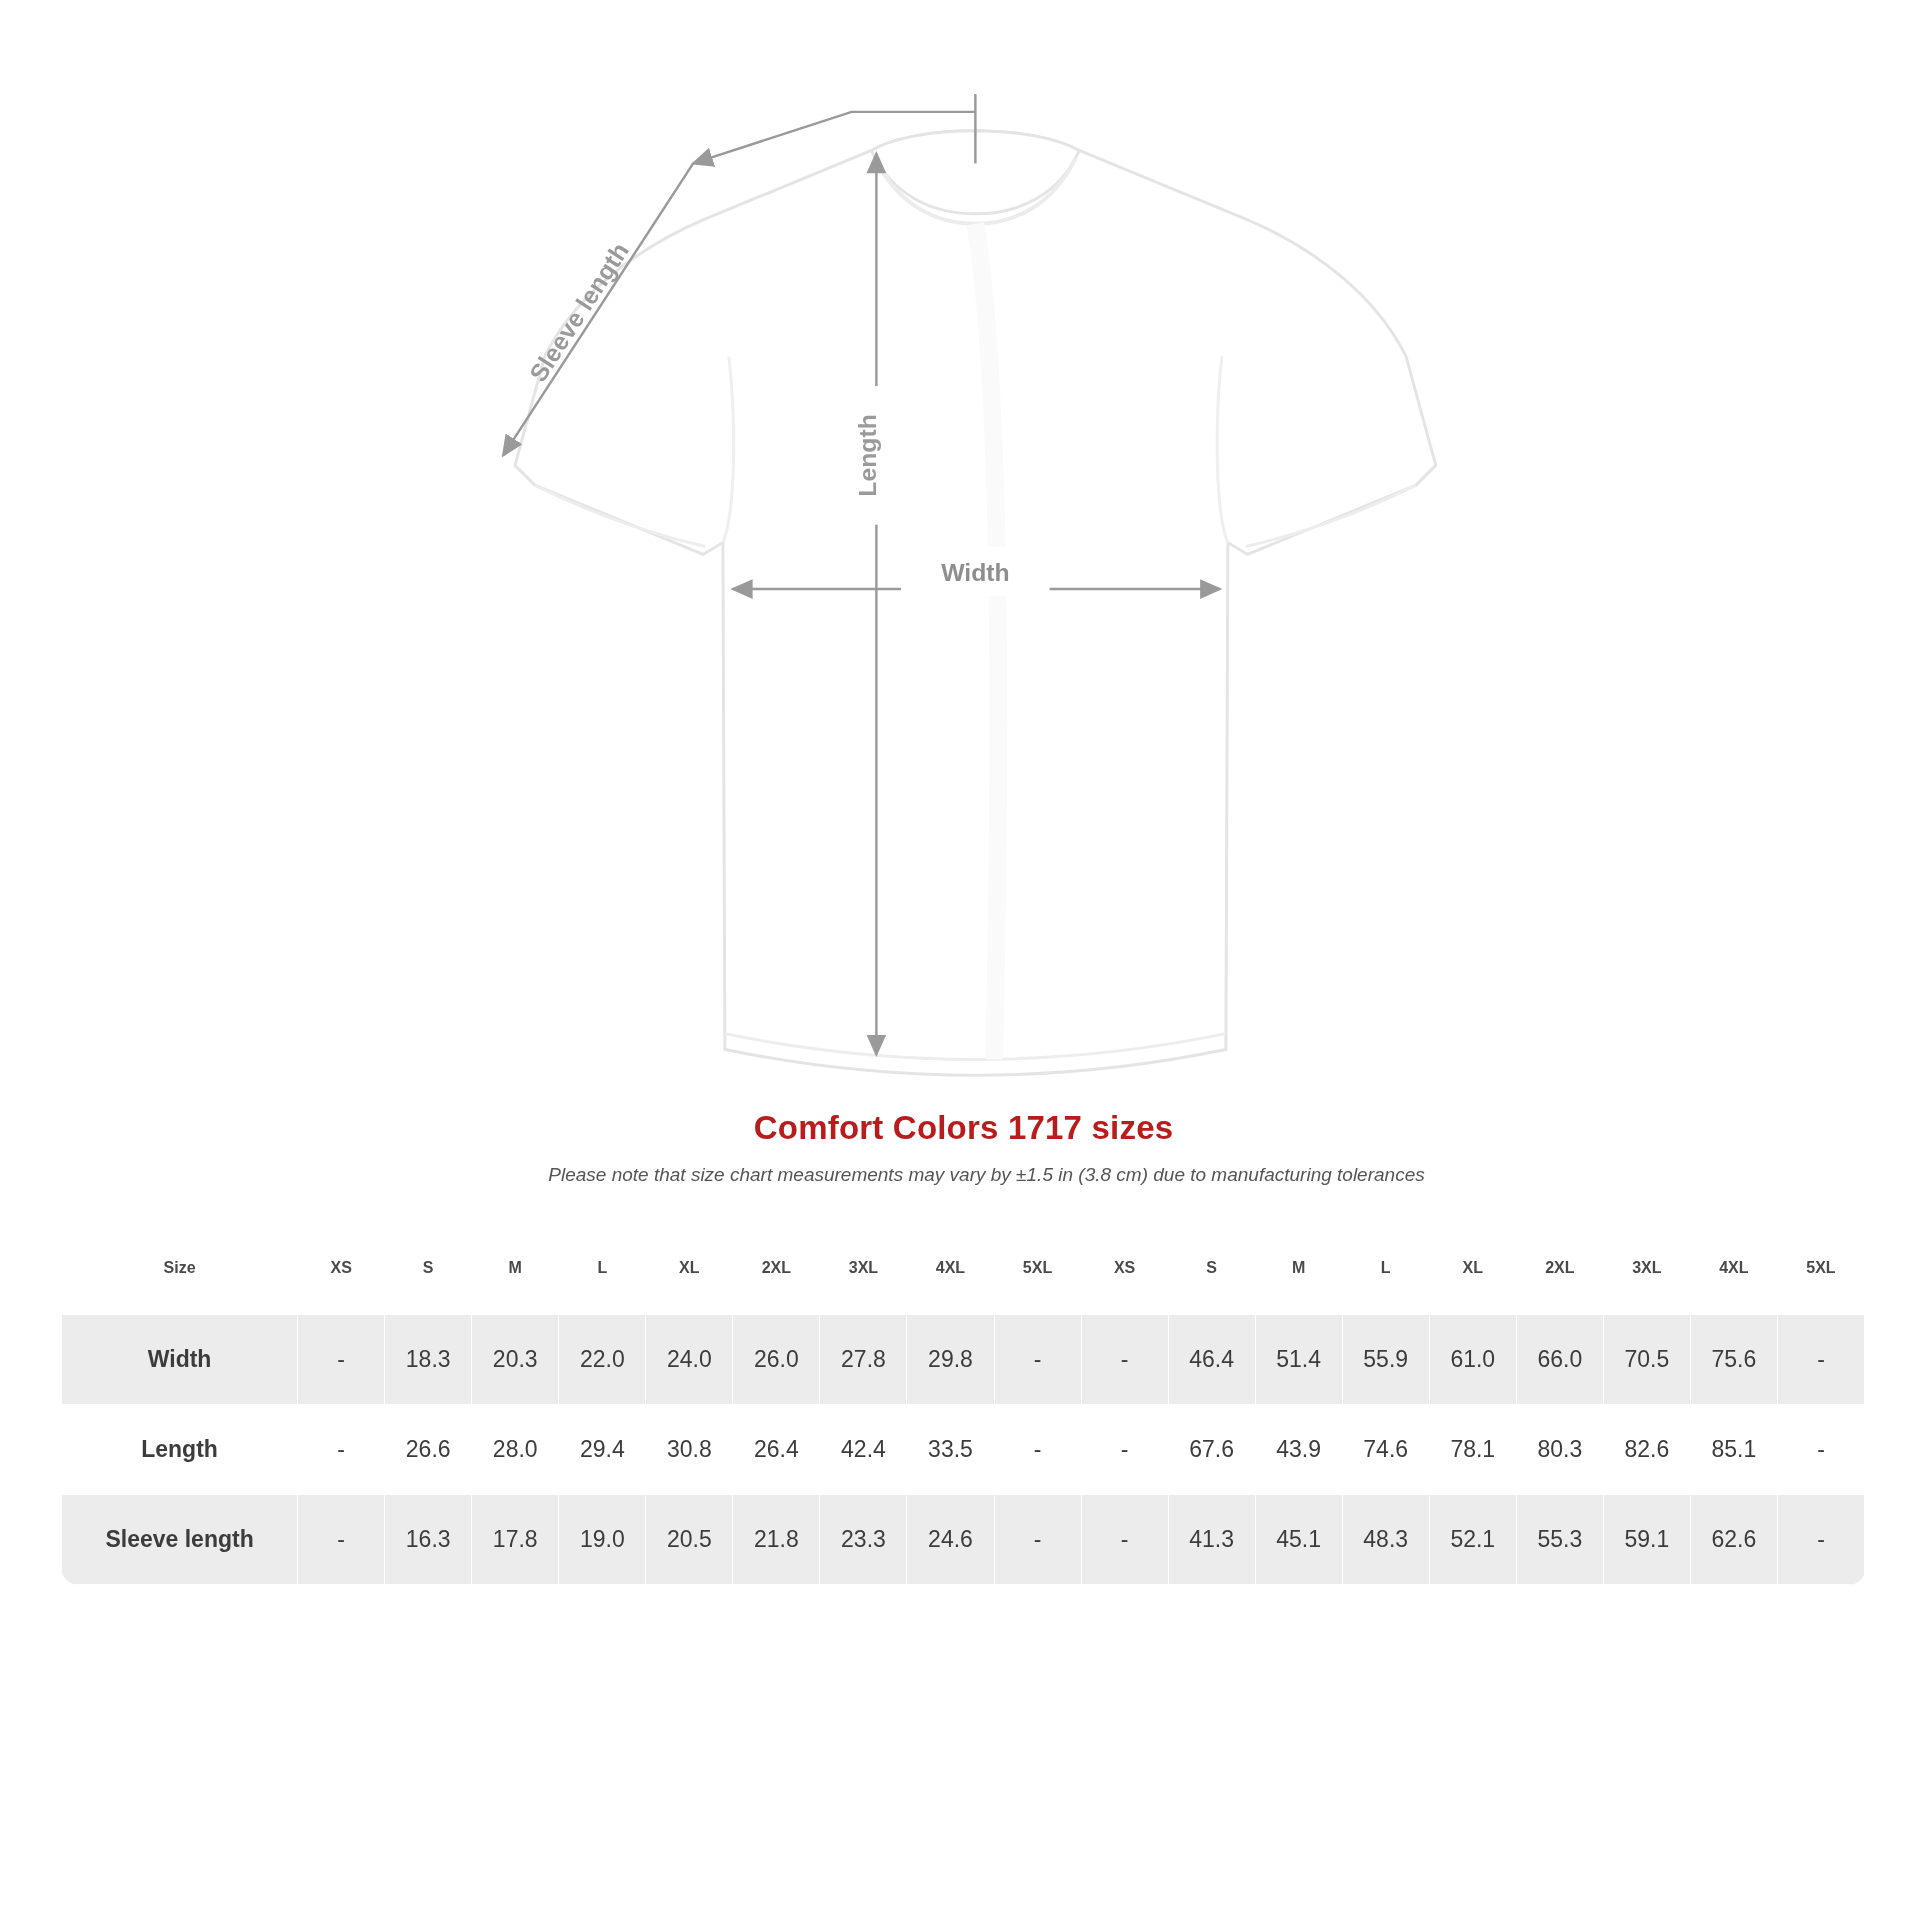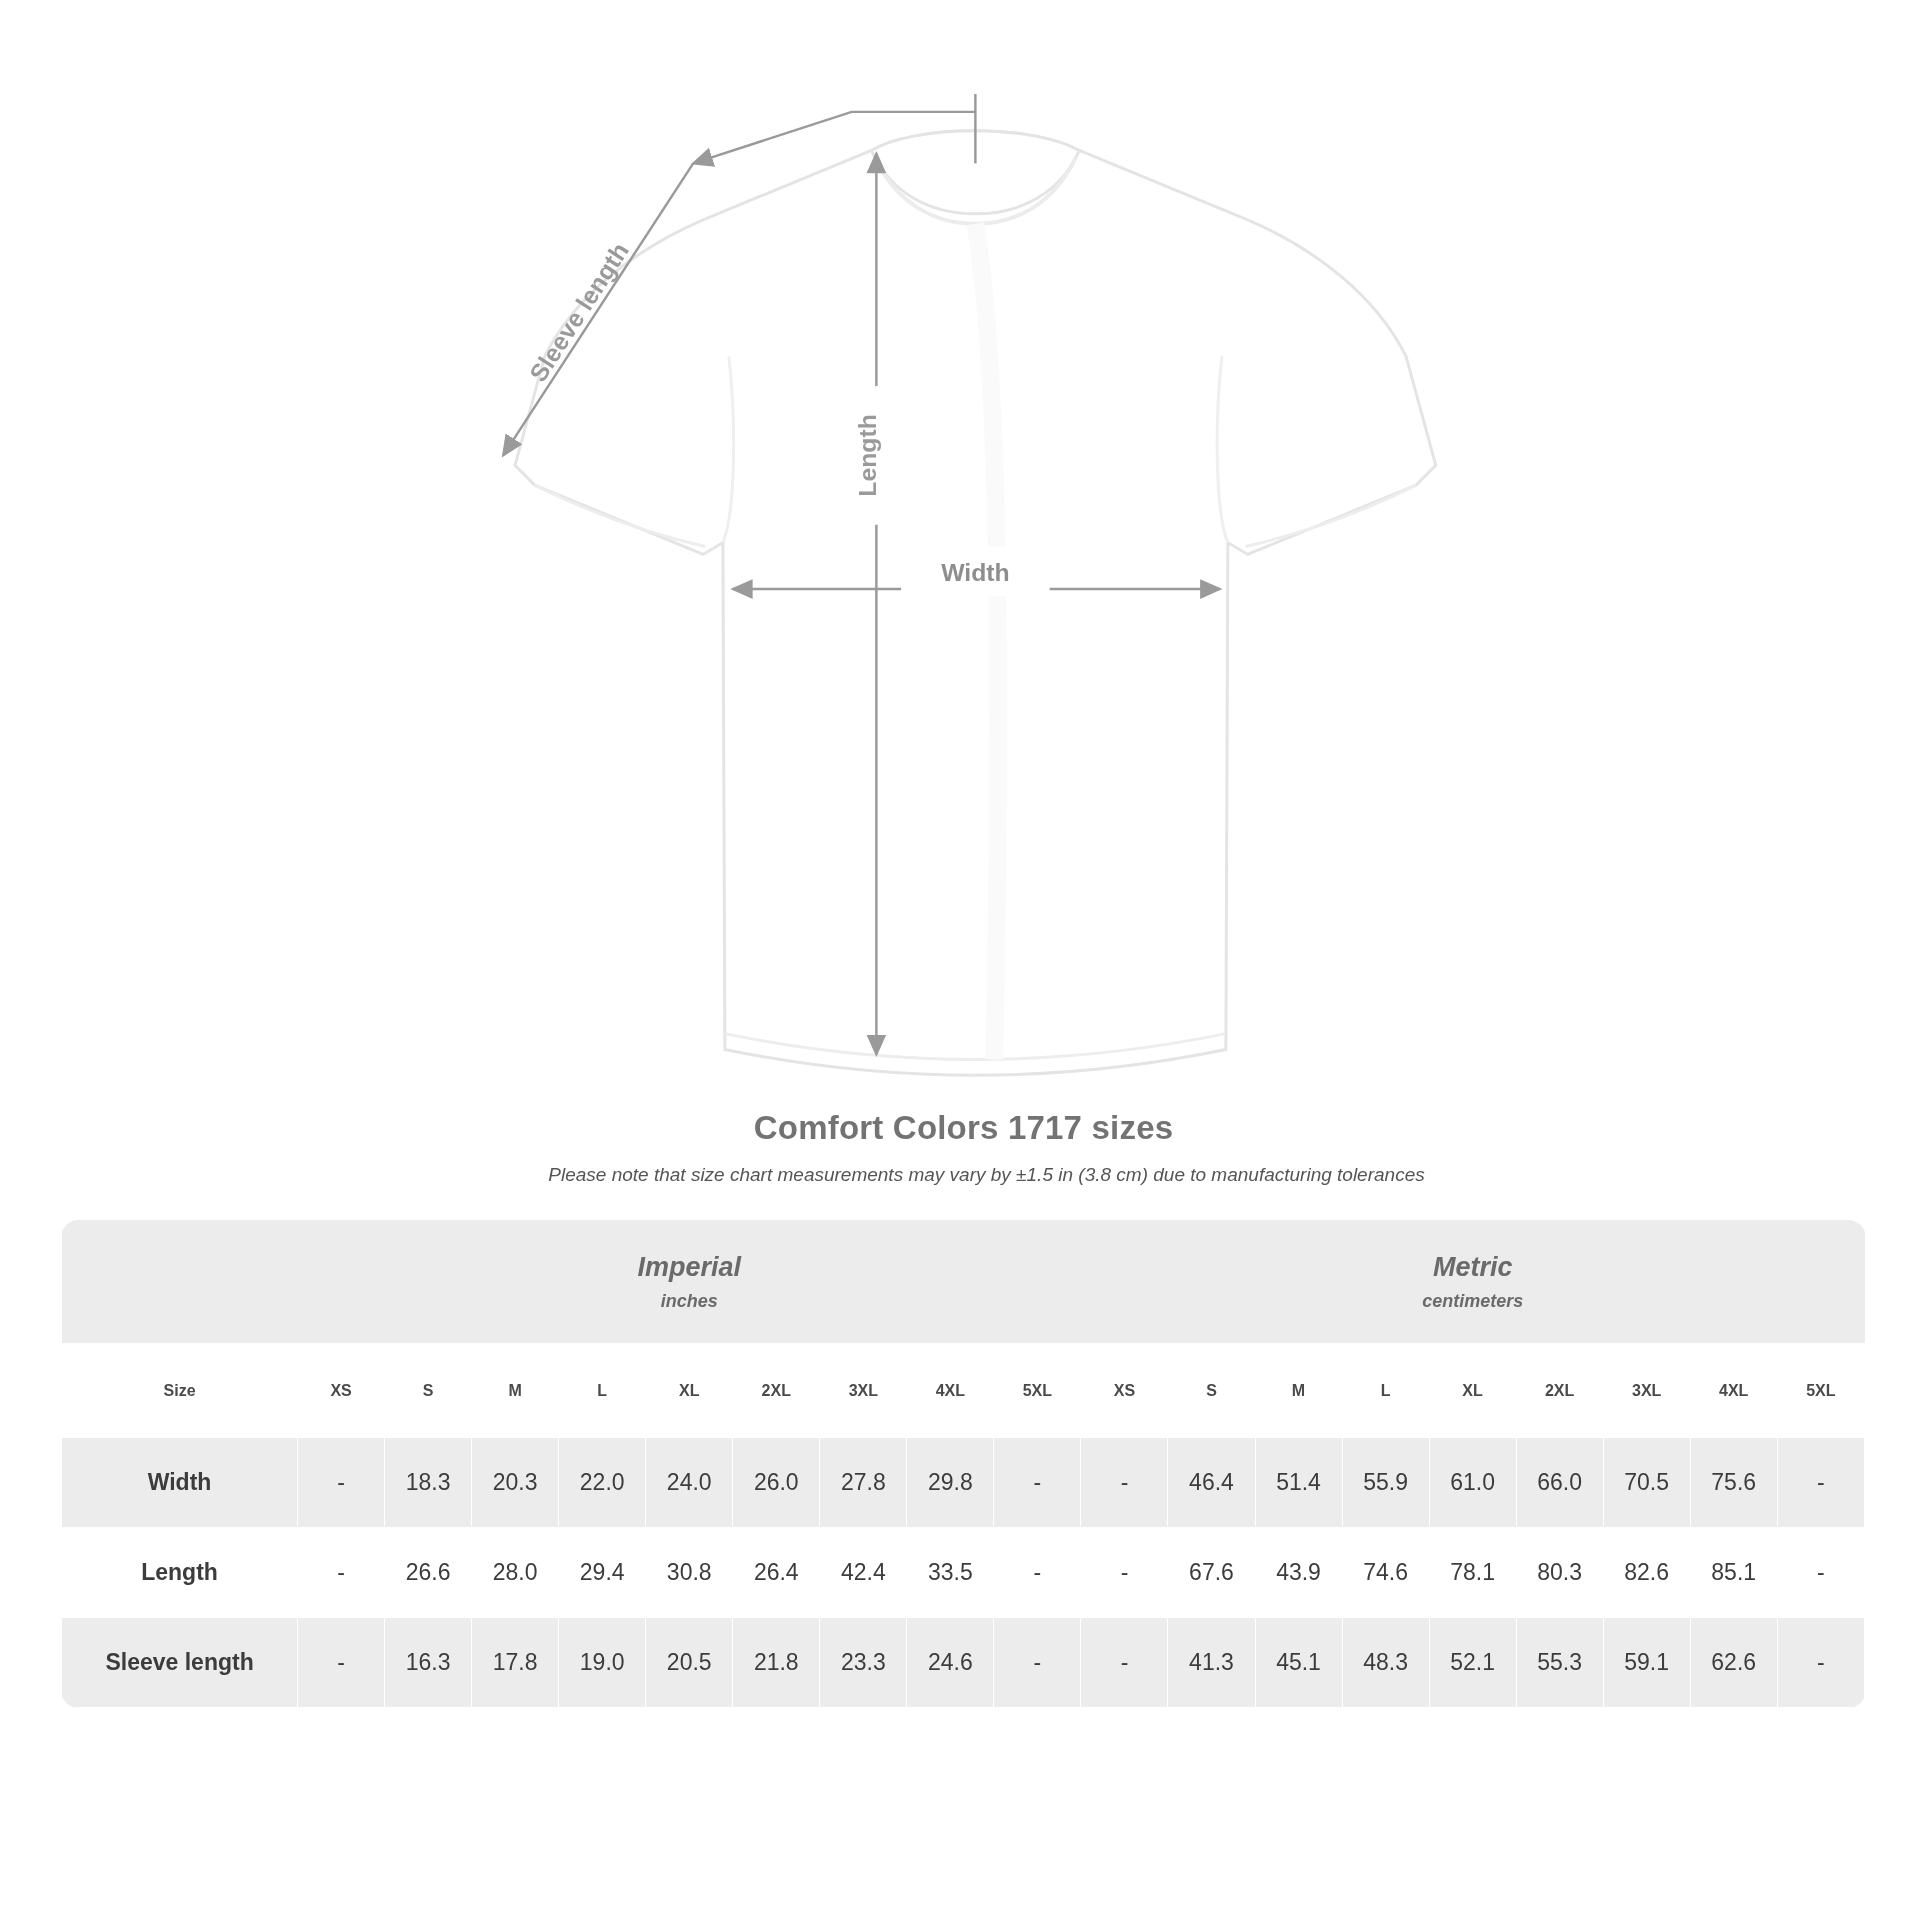--- a/index.html
+++ b/index.html
@@ -28,21 +28,21 @@
   }
 
   
   #title-block {
     text-align: center;
     margin-top: 10px;
   }
   #chart-title {
     font-size: 33px;
     font-weight: bold;
-    color: #737373;
+    color: #b91c1c;
     letter-spacing: 0.2px;
   }
   #chart-subtitle {
     font-size: 19px;
     font-style: italic;
     color: #555555;
     margin-top: 17px;
     padding-left: 46px;
   }
 
@@ -200,31 +200,20 @@
         <col style="width: 87px;">
         <col style="width: 87px;">
         <col style="width: 87px;">
         <col style="width: 87px;">
         <col style="width: 87px;">
         <col style="width: 87px;">
         <col style="width: 87px;">
         <col style="width: 87px;">
       </colgroup>
     <thead>
-      <tr class="unit-row">
-        <th class="corner-cell"></th>
-        <th colspan="9">
-          <div class="unit-name">Imperial</div>
-          <div class="unit-sub">inches</div>
-        </th>
-        <th colspan="9">
-          <div class="unit-name">Metric</div>
-          <div class="unit-sub">centimeters</div>
-        </th>
-      </tr>
       <tr class="head-row" id="size-header-row">
           <th class="rowlabel">Size</th>
           <th>XS</th>
           <th>S</th>
           <th>M</th>
           <th>L</th>
           <th>XL</th>
           <th>2XL</th>
           <th>3XL</th>
           <th>4XL</th>

